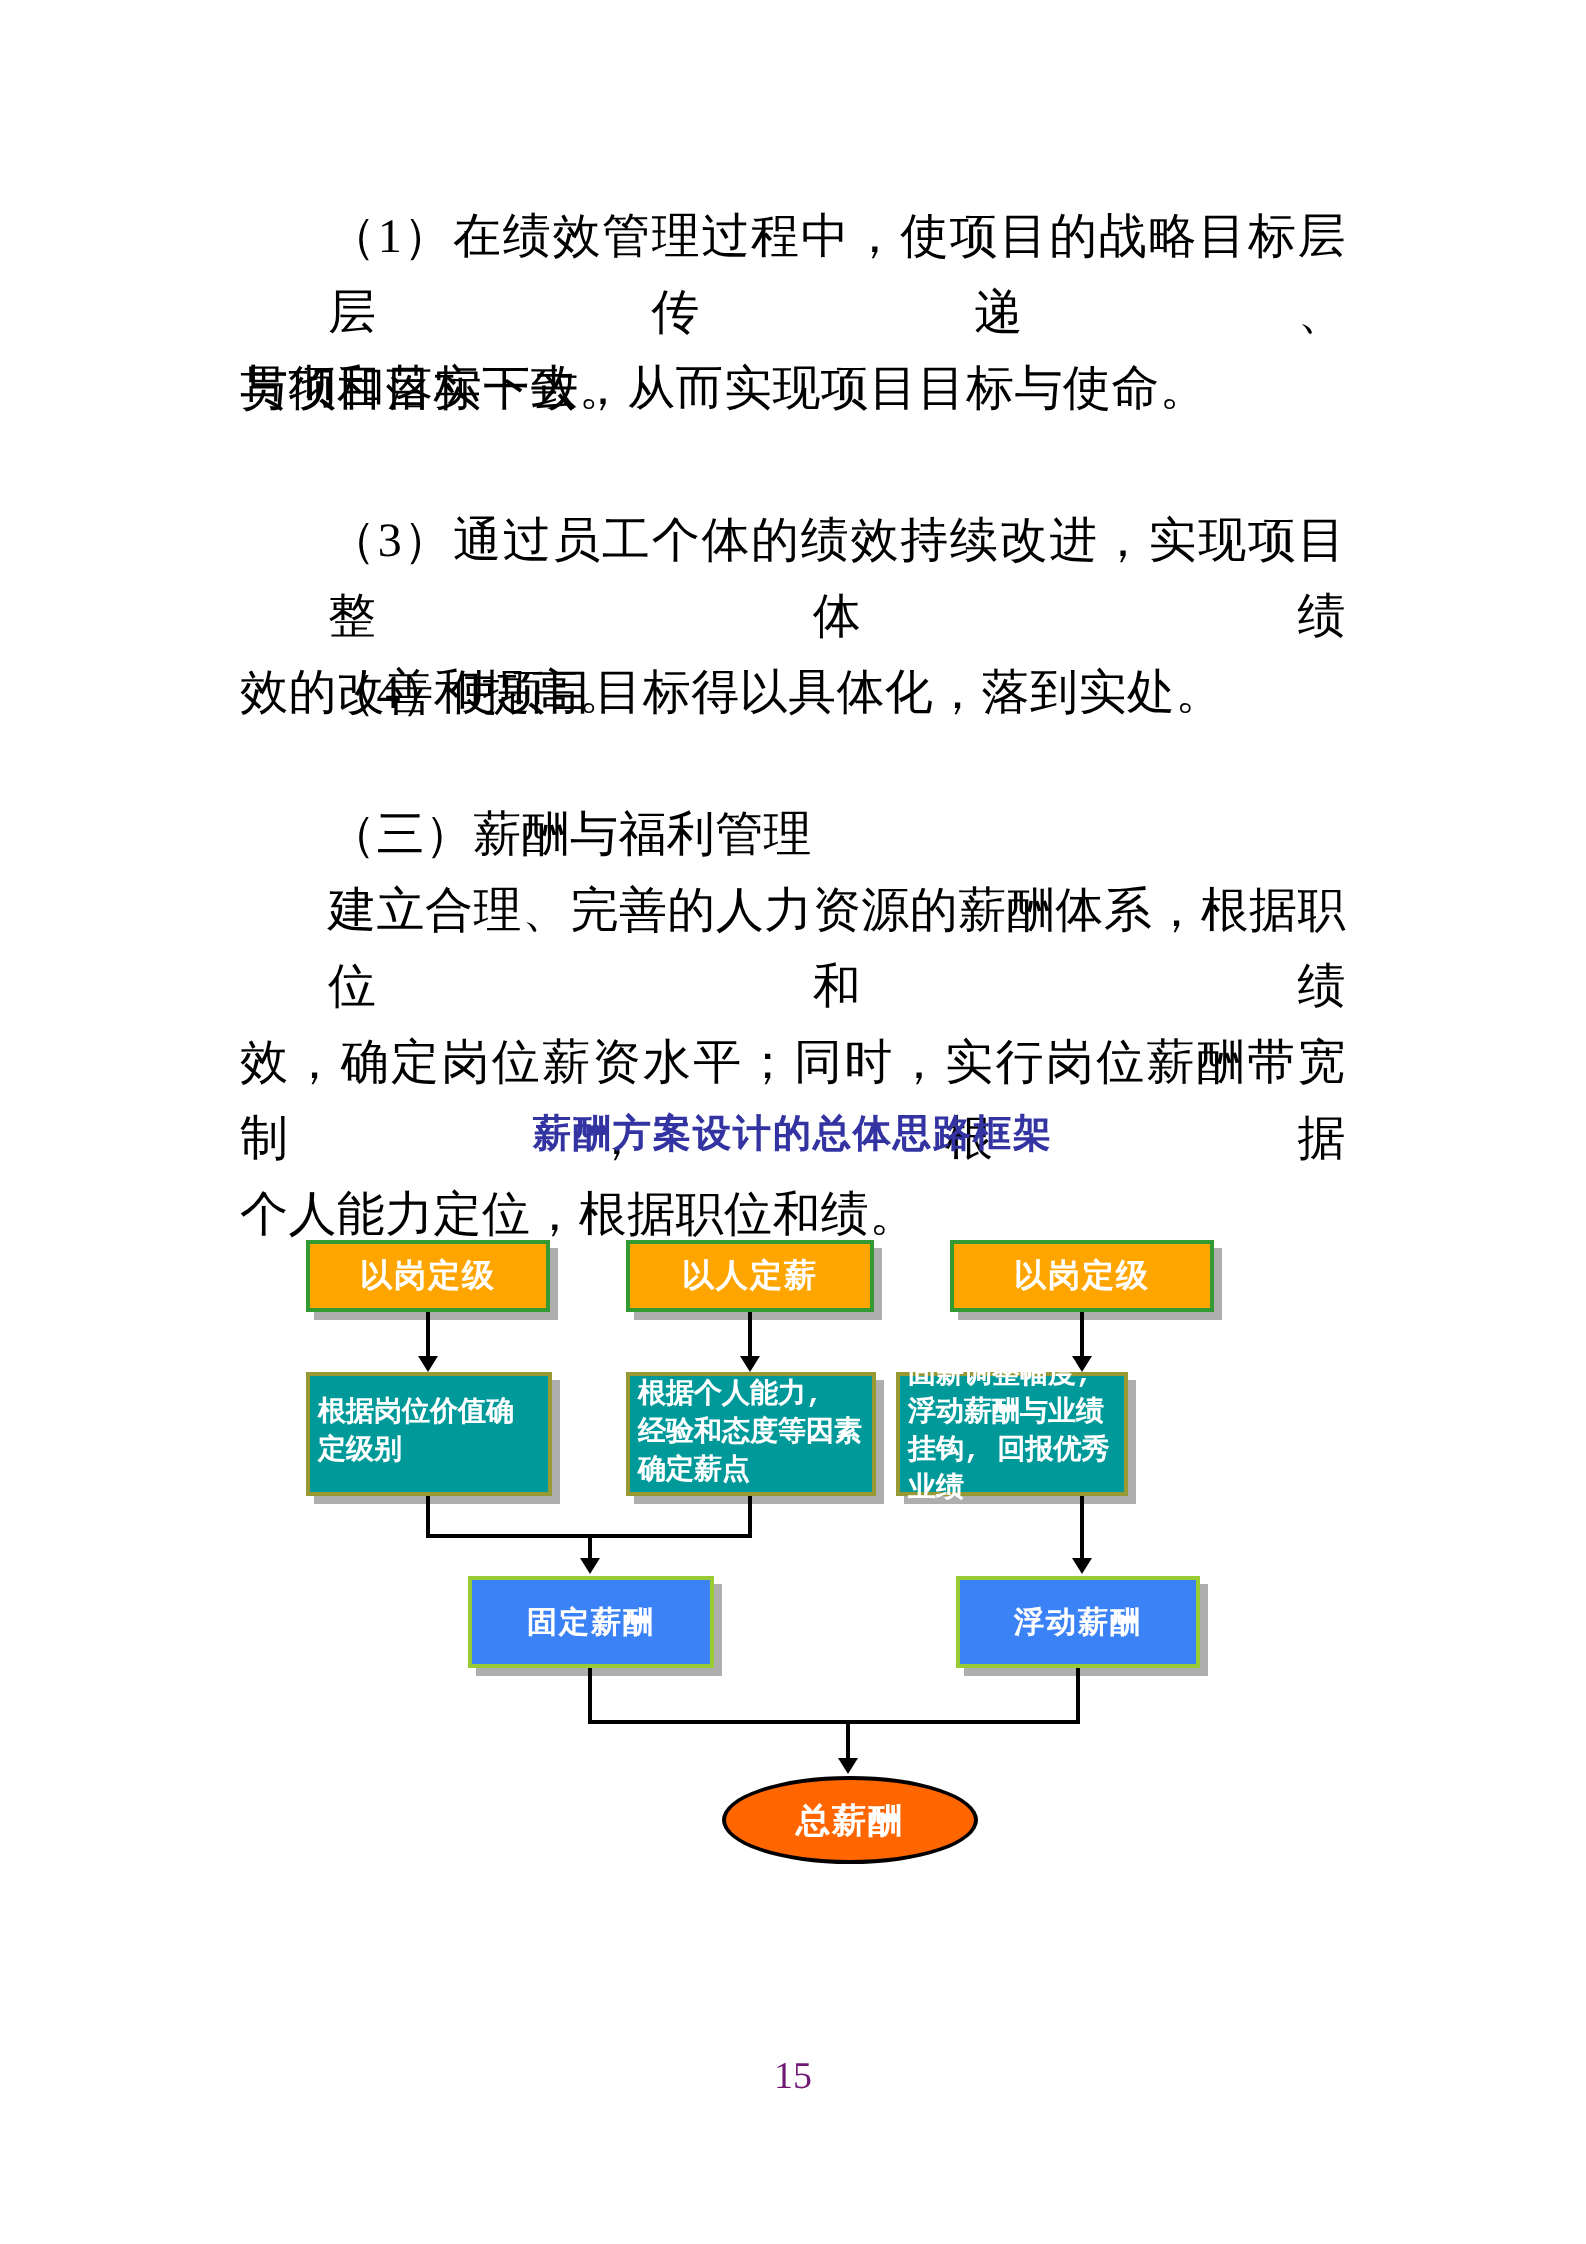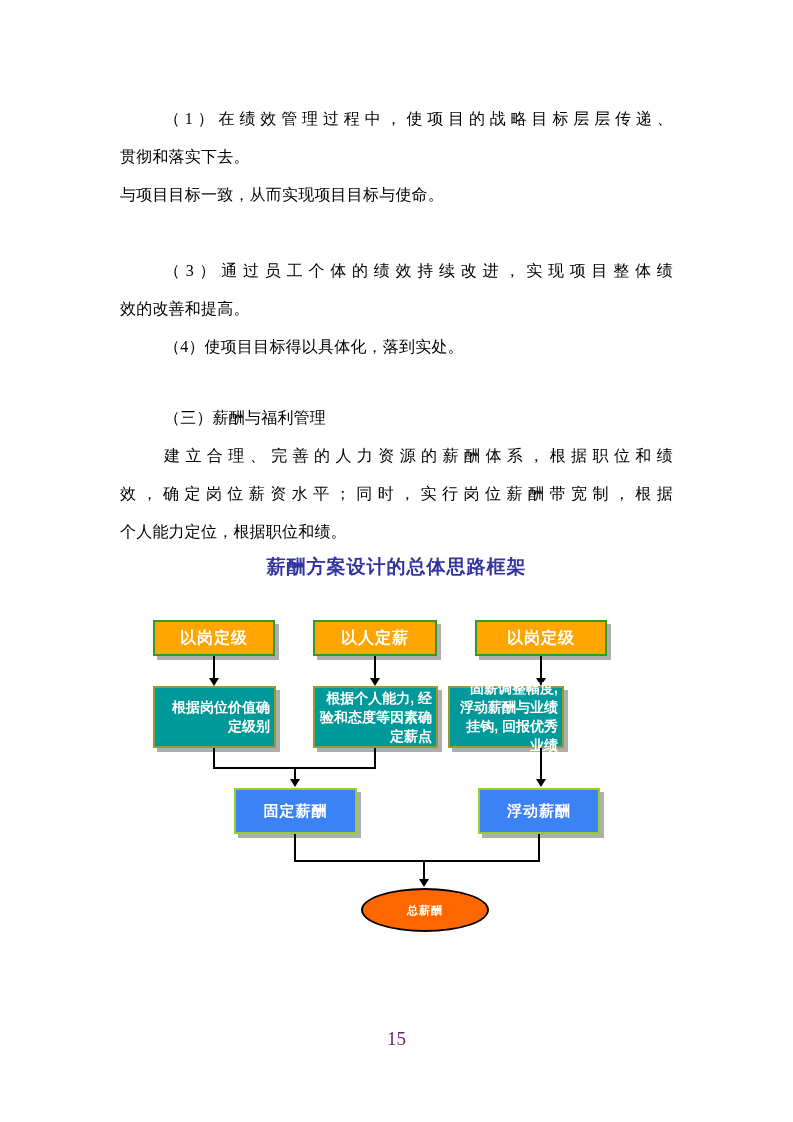--- a/index.html
+++ b/index.html
@@ -17,21 +17,21 @@
     font-family: "Liberation Serif", serif;
     color: #000000;
   }
   
   .para {
     position: absolute;
     left: 120px;
     width: 553px;
   }
   .line {
-    font-size: 16px;
+    font-size: 24px;
     line-height: 38px;
     white-space: nowrap;
     letter-spacing: 0.2px;
   }
   .indent { padding-left: 44px; }
   .just {
     white-space: normal;
     text-align: justify;
     text-align-last: justify;
   }
@@ -48,22 +48,22 @@
     color: #3333a2;
     letter-spacing: 1px;
   }
   
   .fbox {
     position: absolute;
     box-sizing: border-box;
     display: flex;
     align-items: center;
     justify-content: center;
-    text-align: right;
-    font-family: Liberation Sans, sans-serif;
+    text-align: left;
+    font-family: Liberation Mono, monospace;
     font-weight: bold;
     color: #ffffff;
     box-shadow: 4px 4px 0 #aeaeae;
   }
   .fbox.top {
     top: 620px;
     height: 36px;
     background: #ffa500;
     border: 2px solid #339933;
     font-size: 16px;
@@ -94,21 +94,21 @@
     height: 44px;
     box-sizing: border-box;
     background: #ff6600;
     border: 2px solid #000000;
     border-radius: 50%;
     display: flex;
     align-items: center;
     justify-content: center;
     font-family: "Liberation Sans", sans-serif;
     font-weight: bold;
-    font-size: 11px;
+    font-size: 17px;
     color: #ffffff;
     letter-spacing: 1px;
   }
   
   .vline, .hline {
     position: absolute;
     background: #000000;
   }
   .vline { width: 2px; }
   .hline { height: 2px; }

